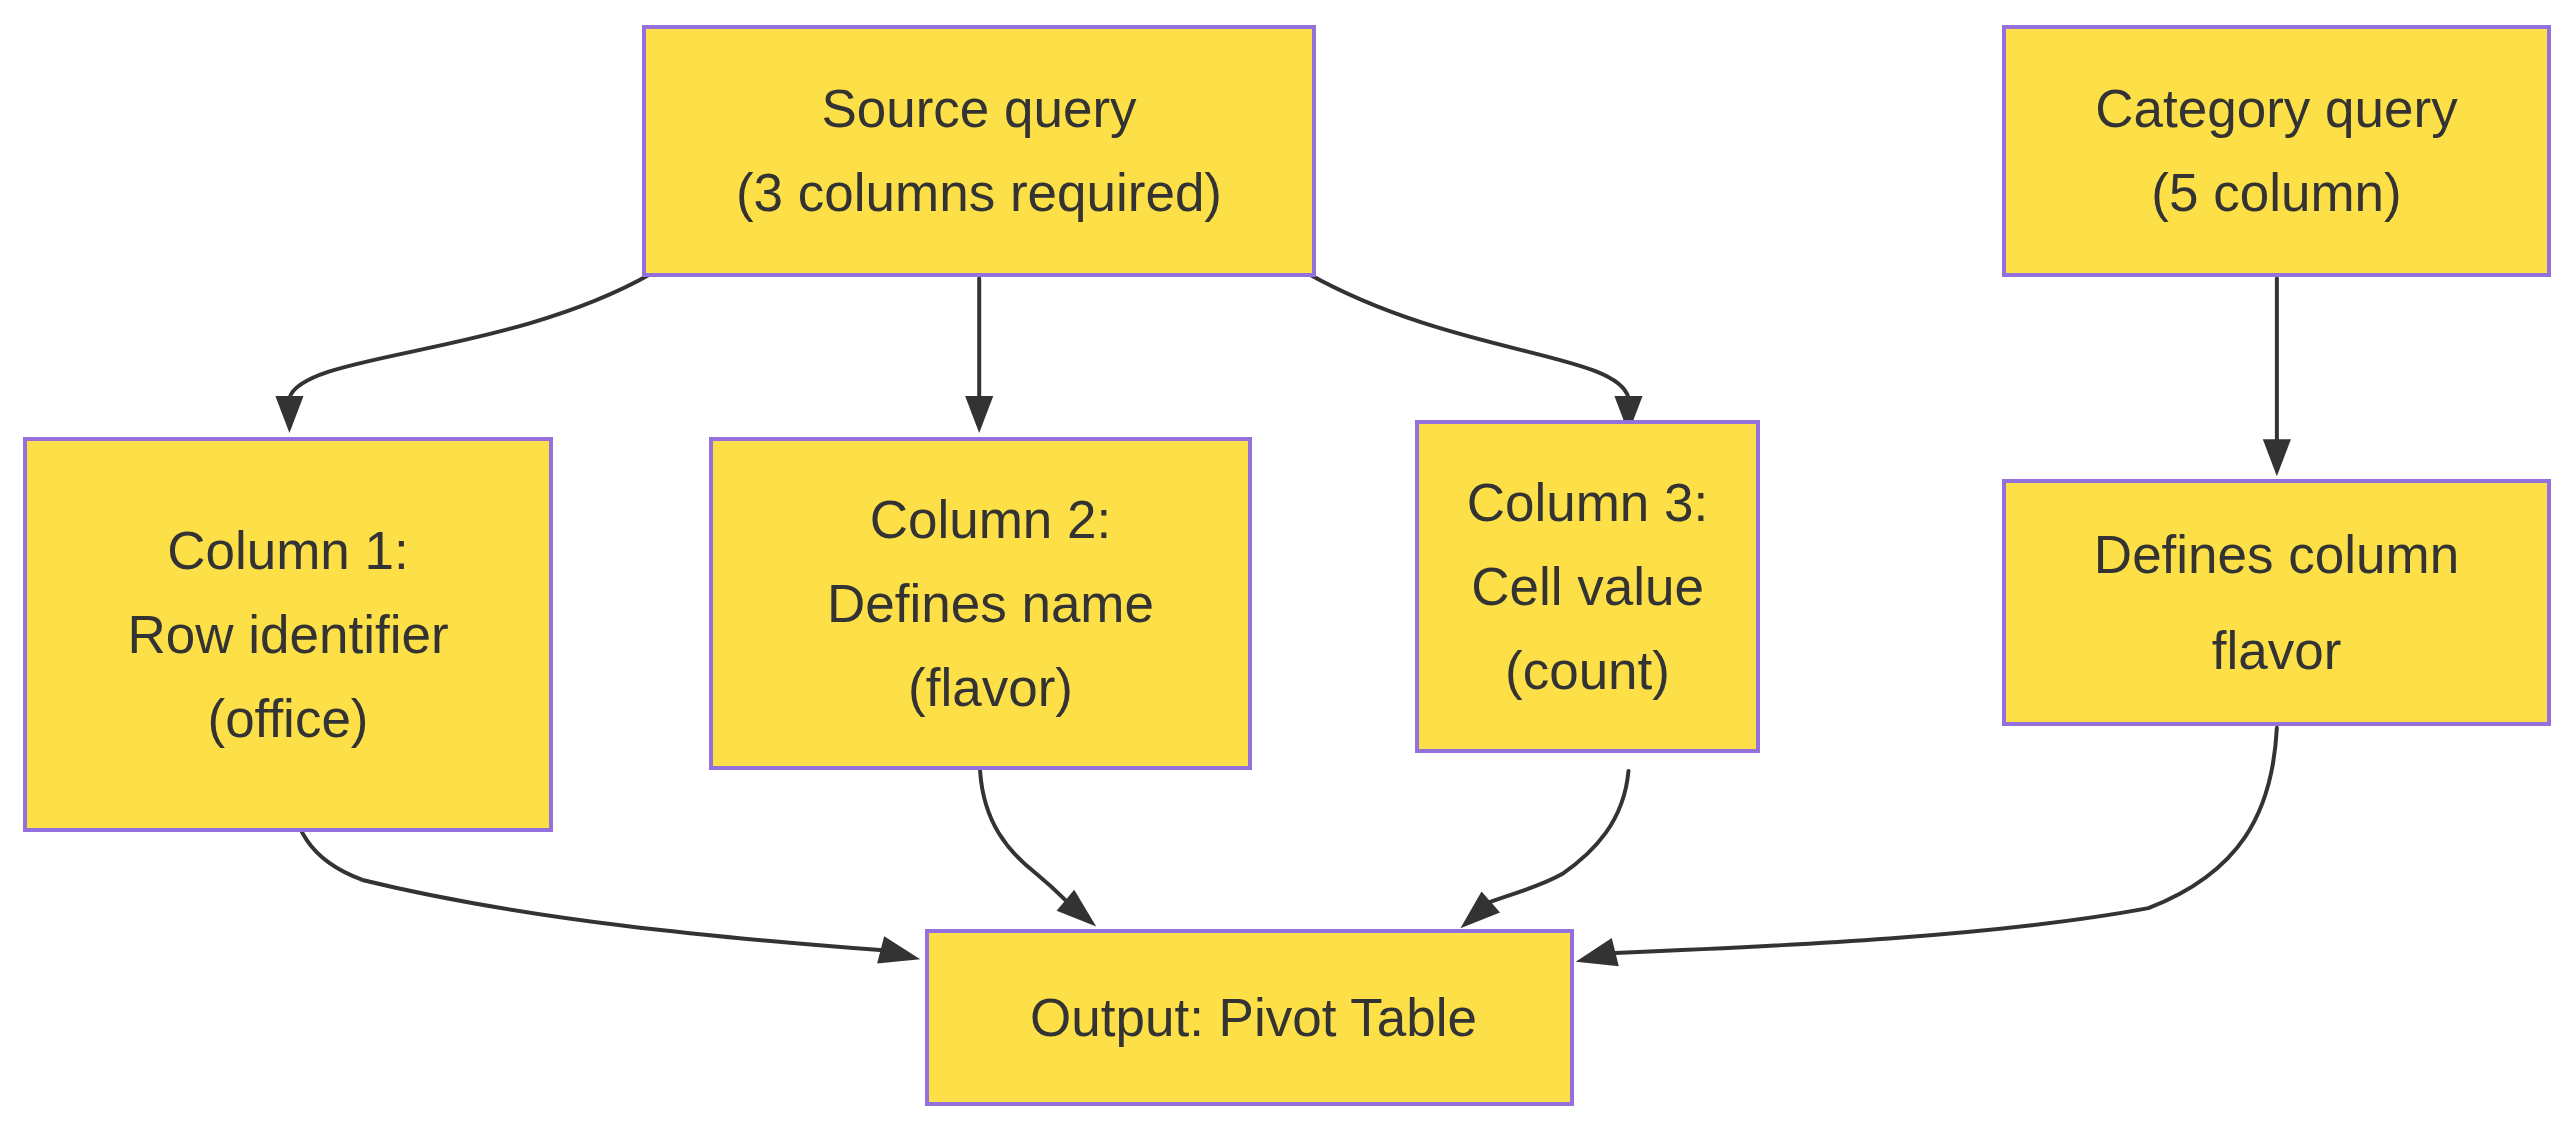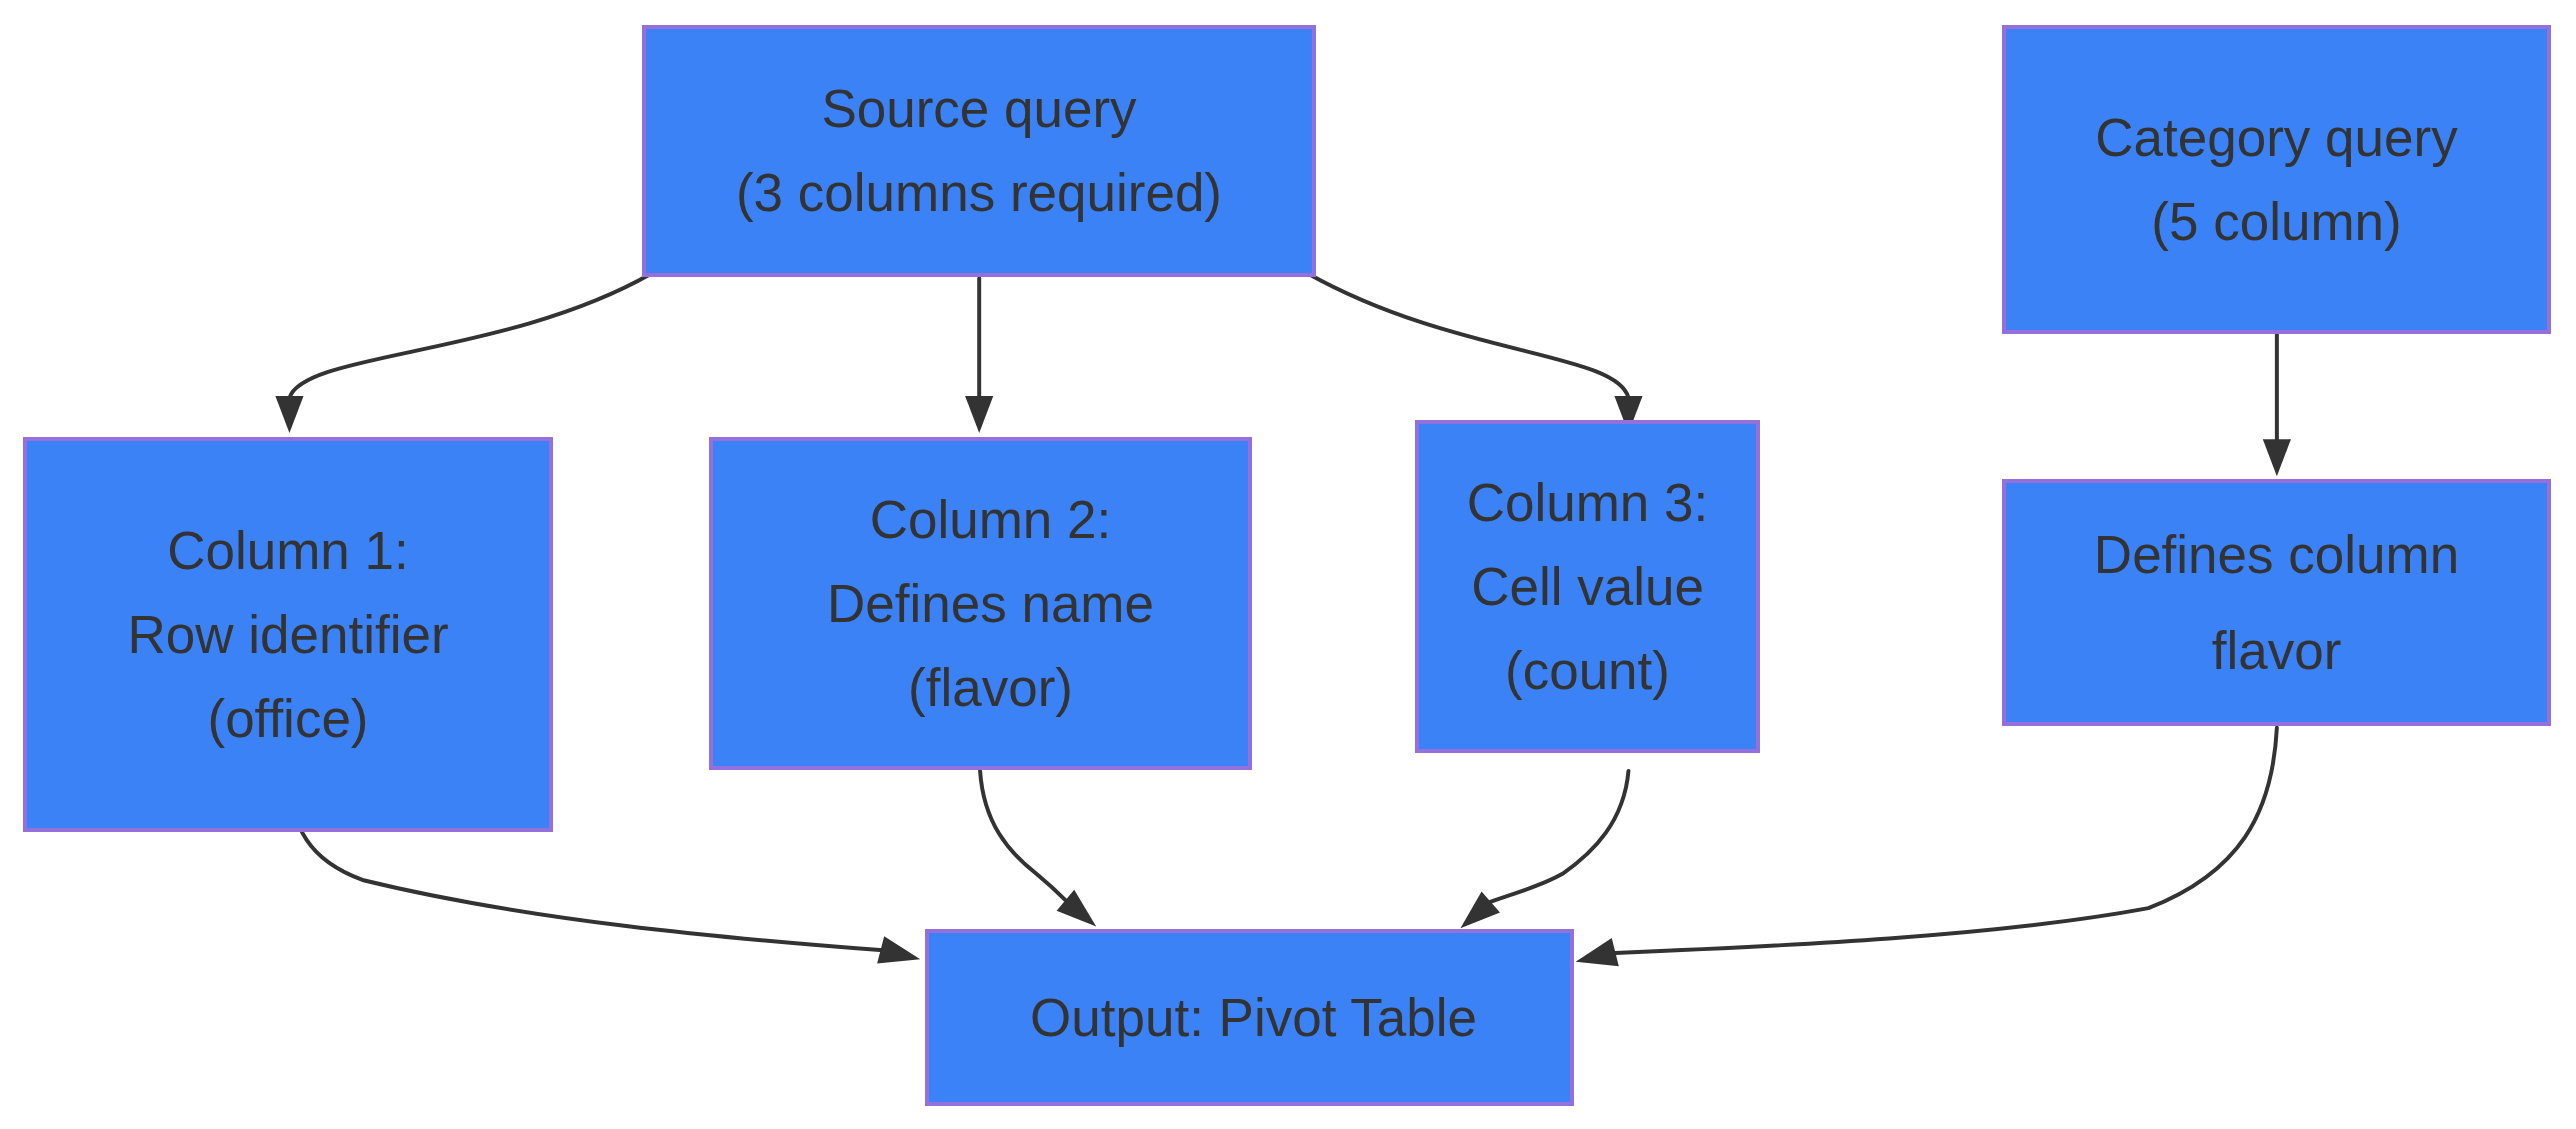--- a/index.html
+++ b/index.html
@@ -30,36 +30,36 @@
     stroke-width: 4.5;
     stroke-linecap: round;
   }
   .arrowhead {
     fill: #333333;
     stroke: none;
   }
   .node {
     position: absolute;
     box-sizing: border-box;
-    background: #3b82f6;
+    background: #fde047;
     border: 4.4px solid #9370DB;
     color: #333333;
     display: flex;
     flex-direction: column;
     align-items: center;
     justify-content: center;
     text-align: center;
     font-size: 53px;
     line-height: 84px;
     white-space: nowrap;
   }
   .node .line { display: block; }
 
   .n-source   { left: 642px;  top: 25px;   width: 674px; height: 252px; }
-  .n-category { left: 2002px; top: 25px;   width: 549px; height: 309px; }
+  .n-category { left: 2002px; top: 25px;   width: 549px; height: 252px; }
   .n-col1     { left: 23px;   top: 437px;  width: 530px; height: 395px; }
   .n-col2     { left: 709px;  top: 437px;  width: 543px; height: 333px; padding-left: 20px; }
   .n-col3     { left: 1415px; top: 420px;  width: 345px; height: 333px; }
   .n-defines  { left: 2002px; top: 479px;  width: 549px; height: 247px; gap: 12px; }
   .n-output   { left: 925px; top: 929px; width: 649px; height: 177px; padding-left: 8px; }
 </style>
 </head>
 <body>
 
 <div class="stage">

